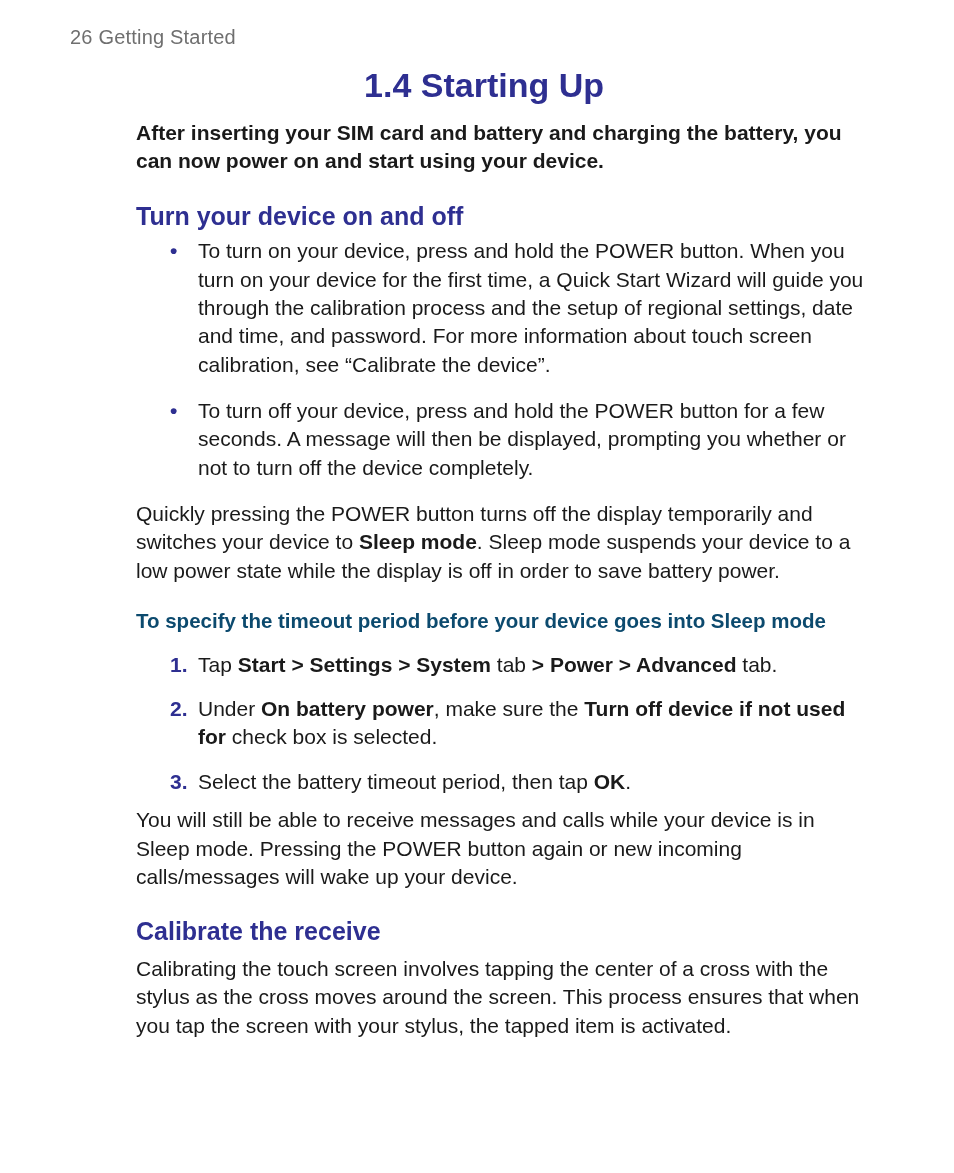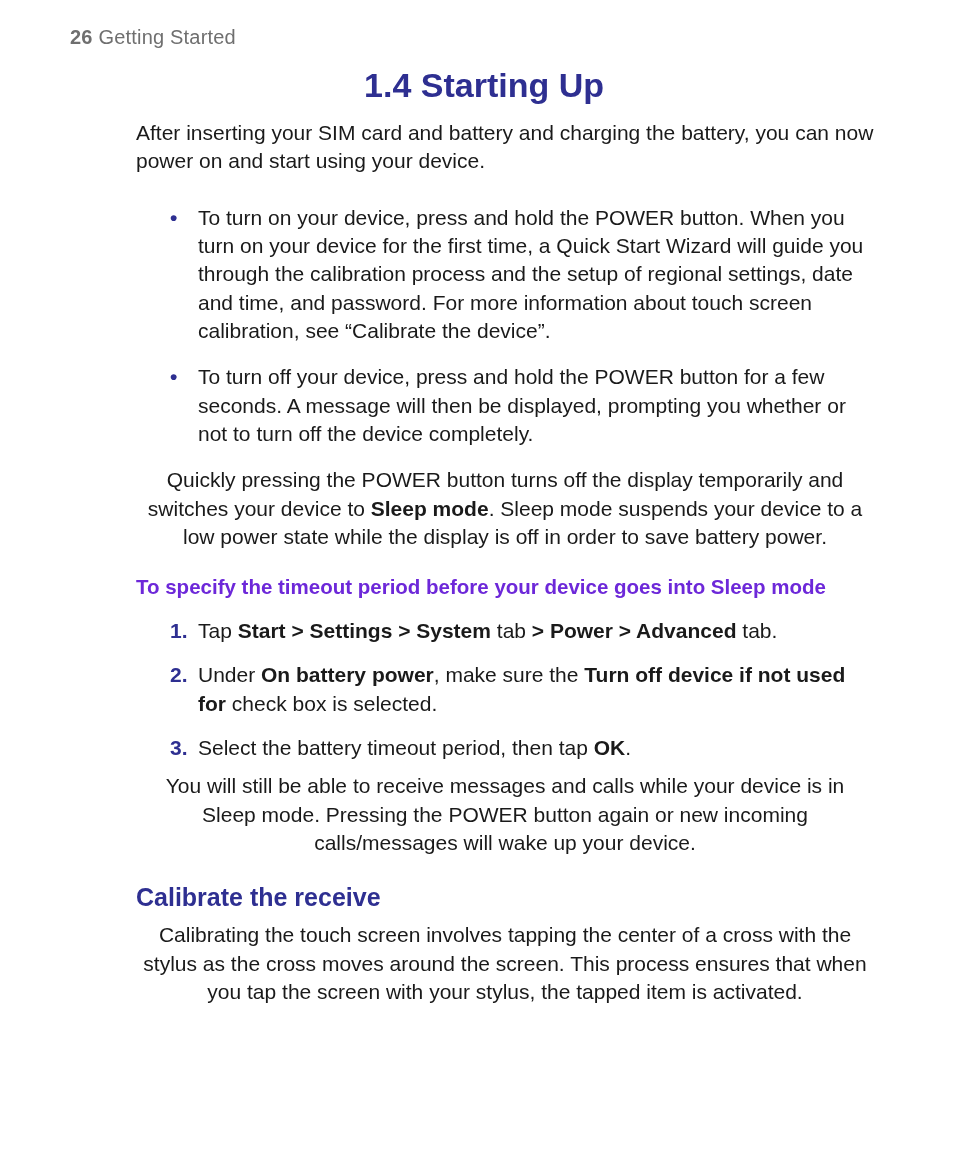--- a/index.html
+++ b/index.html
@@ -21,50 +21,49 @@
   }
   .running-head {
     font-size: 20px;
     color: #6f6f6f;
     margin-bottom: 12px;
     font-weight: 400;
     letter-spacing: .2px;
   }
   .running-head .pg {
     color: #6f6f6f;
-    font-weight: bold;
   }
   h1.section {
     color: #2e2f91;
     font-weight: 700;
     font-size: 34px;
     margin: 0 0 10px 0;
     padding-left: 24px;
     text-align: center;
   }
   .intro {
-    margin: 6px 0 28px 66px;
+    margin: 6px 0 12px 66px;
     max-width: 740px;
+    font-weight: bold;
   }
   h2.sub {
     color: #2e2f91;
     font-weight: 700;
     font-size: 25px;
     margin: 24px 0 4px 66px;
   }
   h3.proc {
-    color: #6d28d9;
+    color: #0c4a6e;
     font-weight: 700;
     font-size: 20.5px;
     margin: 22px 0 6px 66px;
   }
   p.body {
     margin: 6px 0 12px 66px;
     max-width: 750px;
-    text-align: center;
   }
   ul.bullets {
     list-style: none;
     margin: 4px 0 10px 100px;
     padding: 0;
     max-width: 700px;
   }
   ul.bullets > li {
     position: relative;
     padding-left: 28px;
@@ -109,20 +108,21 @@
 
   <div class="running-head">
     <span class="pg">26</span>
     <span>Getting Started</span>
   </div>
 
   <h1 class="section">1.4 Starting Up</h1>
 
   <p class="intro">After inserting your SIM card and battery and charging the battery, you can now power on and start using your device.</p>
 
+  <h2 class="sub">Turn your device on and off</h2>
   <ul class="bullets">
     <li>To turn on your device, press and hold the POWER button. When you turn on your device for the first time, a Quick Start Wizard will guide you through the calibration process and the setup of regional settings, date and time, and password. For more information about touch screen calibration, see “Calibrate the device”.</li>
     <li>To turn off your device, press and hold the POWER button for a few seconds. A message will then be displayed, prompting you whether or not to turn off the device completely.</li>
   </ul>
 
   <p class="body">
     <span>Quickly pressing the POWER button turns off the display temporarily and switches your device to </span><span class="b">Sleep mode</span><span>. Sleep mode suspends your device to a low power state while the display is off in order to save battery power.</span>
   </p>
 
   <h3 class="proc">To specify the timeout period before your device goes into Sleep mode</h3>

